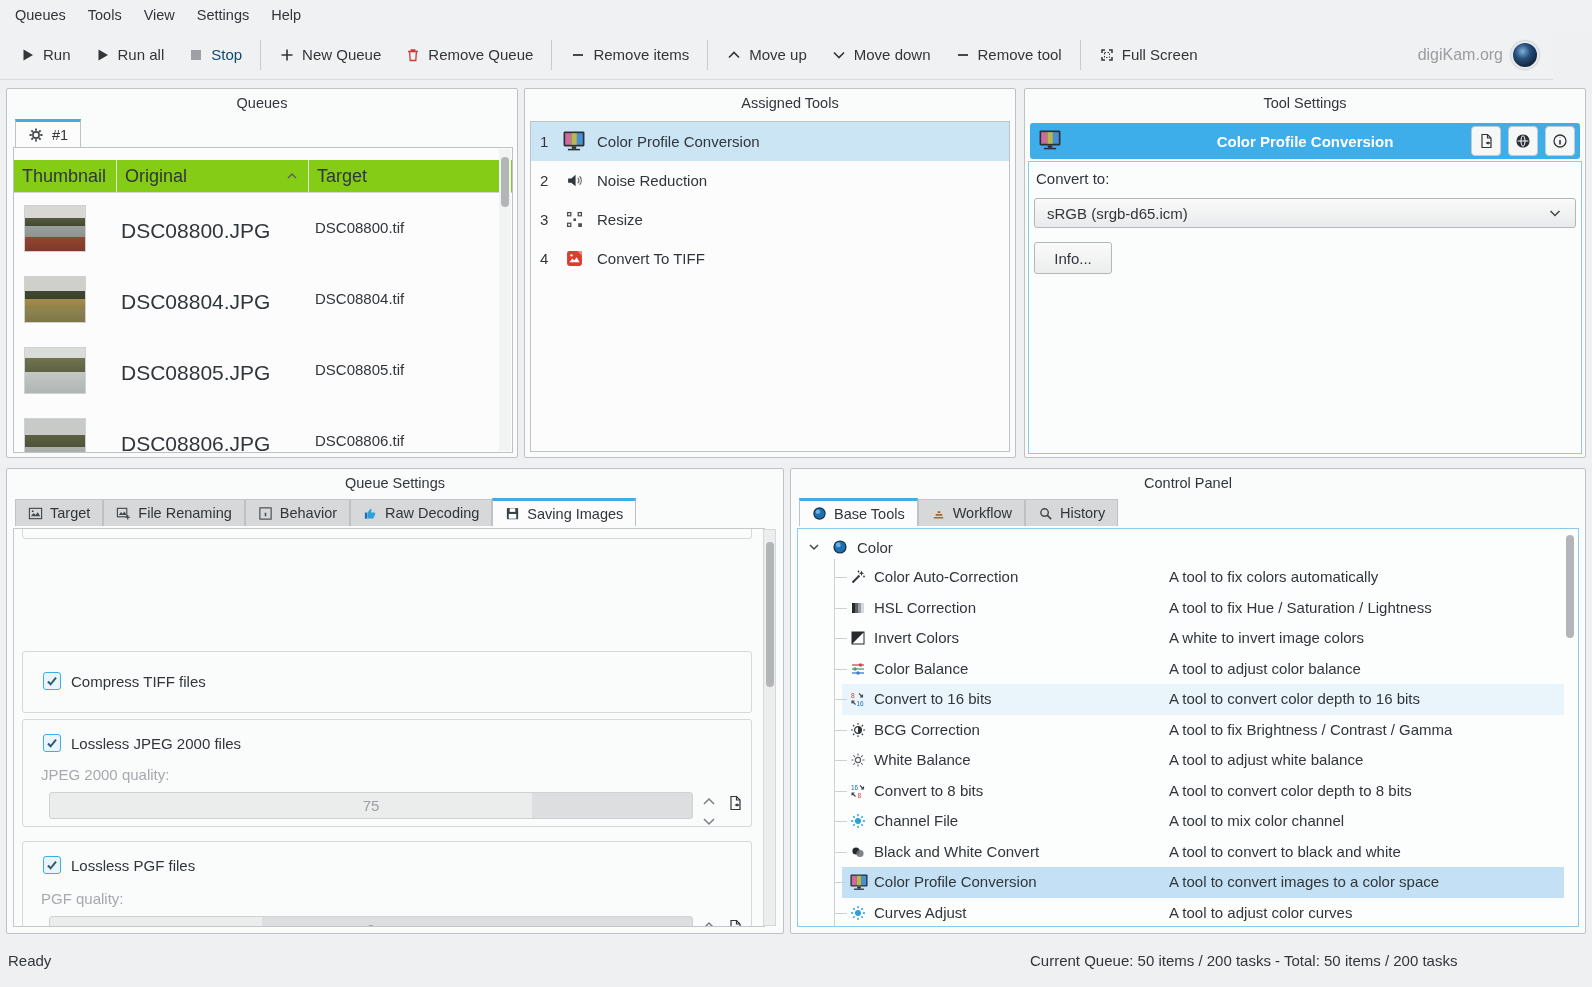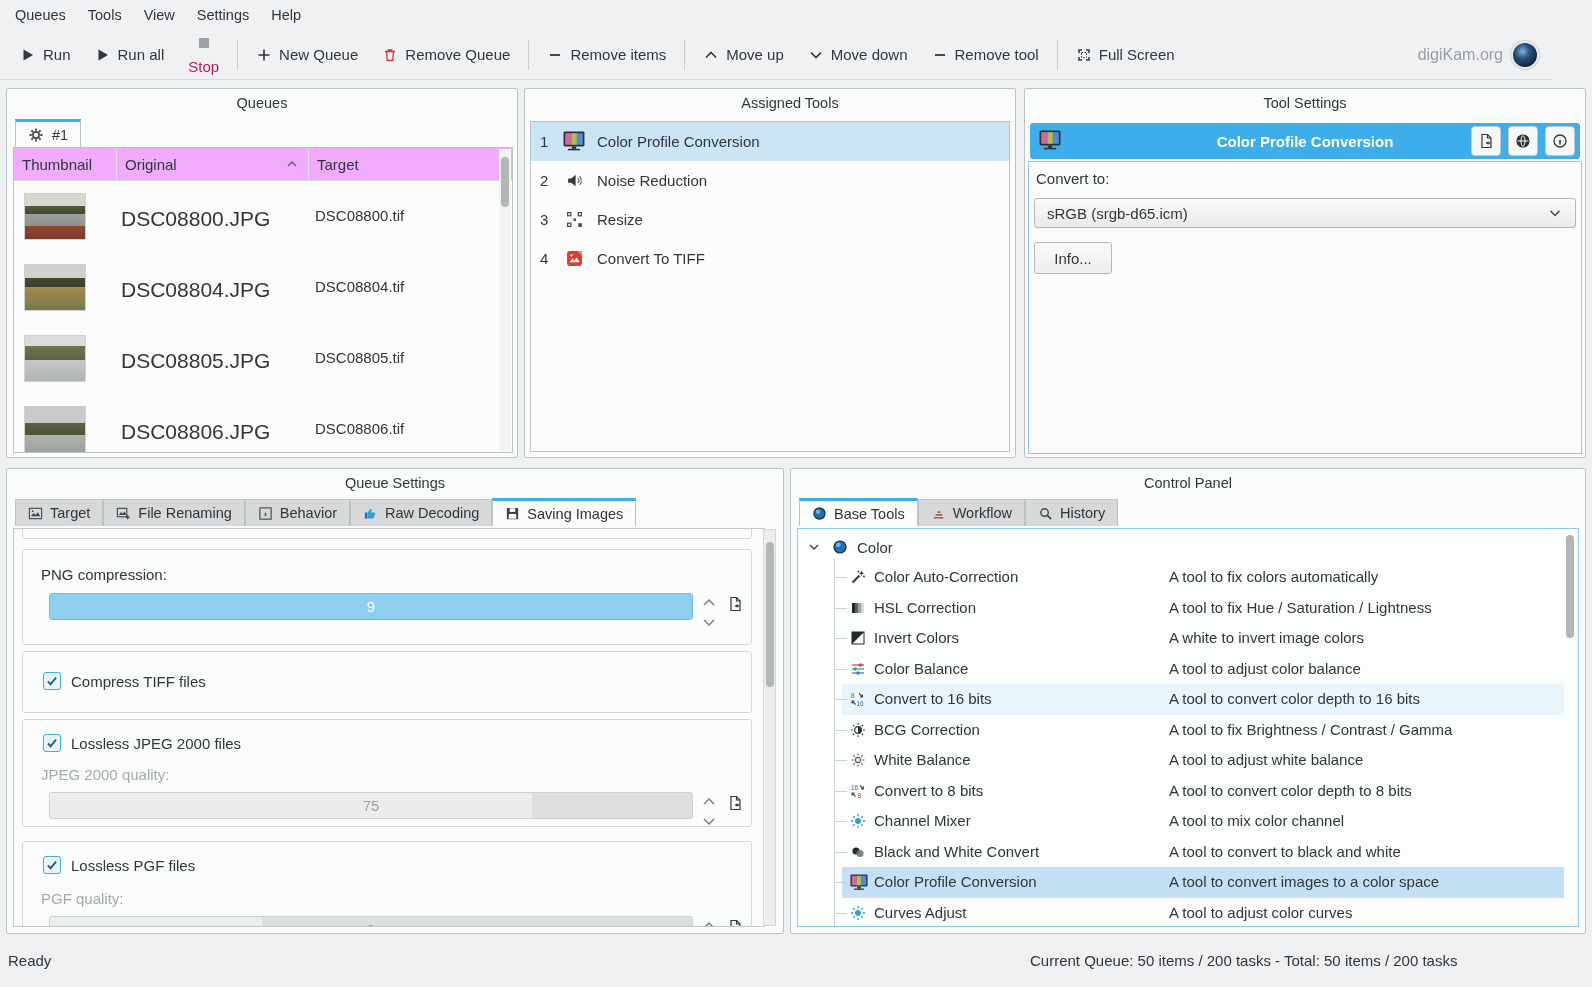--- a/index.html
+++ b/index.html
@@ -8,36 +8,36 @@
   .abs { position:absolute; }
   #app { position:relative; width:1592px; height:987px; }
 
   
   #menubar { left:0; top:0; width:1592px; height:30px; background:#f0f1f2; display:flex; align-items:center; padding-left:4px; }
   .menu-item { padding:0 11px; line-height:30px; font-size:14.5px; cursor:default; }
 
   
   #toolbar { left:0; top:30px; width:1553px; height:50px; background:#f0f1f2; border-bottom:1px solid #d9dbdd; display:flex; align-items:center; padding:0 8px; }
   .tb-btn { display:flex; align-items:center; gap:7px; padding:0 12px; height:40px; font-size:15px; white-space:nowrap; }
-  .tb-btn.disabled { color:#be185d;flex-direction:column; }
+  .tb-btn.disabled { color:#0c4a6e; }
   .tb-sep { width:1px; height:30px; background:#c9ccce; margin:0 6px; }
   #brand { margin-left:auto; display:flex; align-items:center; gap:8px; color:#9a9ea2; font-size:16px; padding-right:6px; }
   #logo { width:28px; height:28px; border-radius:50%; background:radial-gradient(circle at 40% 35%, #7fb2d9 0%, #27507c 35%, #10243c 75%, #0a1826 100%); border:2px solid #e8e9ea; box-shadow:0 0 2px rgba(0,0,0,.4); }
 
   
   .panel { background:#fafbfb; border:1px solid #bdc2c6; border-radius:2px; }
   .panel-title { height:28px; display:flex; align-items:center; justify-content:center; font-size:14.5px; color:#31363b; }
 
   
   #p-queues { left:6px; top:88px; width:512px; height:370px; }
   .tab { display:inline-flex; align-items:center; gap:8px; height:28px; padding:0 12px; font-size:14.5px; background:#fcfcfc; border:1px solid #bdc2c6; border-top:3px solid #3daee9; border-bottom:none; position:relative; z-index:2; }
   .tab.inactive { background:#d6d8d9; border-top:1px solid #c3c6c9; height:27px; margin-top:1px; }
   #q-tab { position:absolute; left:8px; top:30px; }
   #q-table { position:absolute; left:6px; top:58px; width:500px; height:306px; background:#fcfcfc; border:1px solid #bdc2c6; overflow:hidden; }
-  #q-head { display:flex; height:33px; border-bottom:1px solid #d2d5d7; background:#f0abfc; font-size:15px; align-items:center; }
+  #q-head { display:flex; height:33px; border-bottom:1px solid #d2d5d7; background:#84cc16; font-size:18px; align-items:center;margin-top:12px; }
   .q-col { padding-left:8px; border-right:1px solid #dcdee0; height:33px; display:flex; align-items:center; }
   .q-col.c0{ width:103px; } .q-col.c1{ width:192px; justify-content:space-between; padding-right:8px;} .q-col.c2{ flex:1; border-right:none; }
   .q-row { position:relative; height:71px; }
   .q-thumb { position:absolute; left:10px; top:12px; width:62px; height:47px; border:1px solid #cfd2d4; }
   .q-orig { position:absolute; left:107px; top:26px; font-size:21px; }
   .q-targ { position:absolute; left:301px; top:26px; font-size:15px; }
   .thumb-0 { background:linear-gradient(180deg,#d8d7d2 0%,#d8d7d2 26%,#565b40 26%,#434833 44%,#9aa09e 44%,#8d938f 70%,#95452f 70%,#7c3a2b 100%); }
   .thumb-1 { background:linear-gradient(180deg,#cfcfcb 0%,#cfcfcb 30%,#42472f 30%,#3a3f2c 50%,#a58b4c 50%,#8f7e45 72%,#8d8451 72%,#7e7647 100%); }
   .thumb-2 { background:linear-gradient(180deg,#dadcd8 0%,#dadcd8 22%,#70744e 22%,#5c6142 54%,#c3c7c5 54%,#b0b4b2 100%); }
   .thumb-3 { background:linear-gradient(180deg,#c7cac6 0%,#c7cac6 36%,#5c6142 36%,#4e5339 62%,#aeb2ae 62%,#9ea29e 100%); }
@@ -437,46 +437,20 @@
               <rect x="4" y="8.5" width="8" height="5" fill="#fcfcfc"></rect>
             </svg>
           </span>
           <span>Saving Images</span>
         </div>
       </div>
     <div id="qs-body">
 
       <div class="groupbox" style="top:-30px;height:40px;"></div>
 
-      <div class="groupbox" style="top:20px;height:96px;">
-        <div class="gb-label" style="top:16px;">PNG compression:</div>
-        <div class="slider" id="png-slider" style="top:43px;width:644px;">
-          <div class="fill" style="width: 100%;"></div>
-          <div class="val">9</div>
-        </div>
-        <div class="spin" style="left:678px;top:45px;">
-          <span class="ico">
-              <svg width="16" height="16" viewBox="0 0 16 16">
-                <path d="M3 10l5-5 5 5" stroke="#7a7f84" fill="none" stroke-width="1.5"></path>
-              </svg>
-            </span>
-          <span class="ico">
-              <svg width="16" height="16" viewBox="0 0 16 16">
-                <path d="M3 6l5 5 5-5" stroke="#7a7f84" fill="none" stroke-width="1.5"></path>
-              </svg>
-            </span>
-        </div>
-        <span class="ico abs" style="left:704px;top:46px;">
-            <svg width="16" height="16" viewBox="0 0 16 16">
-              <path d="M4 1.5h5.5L13 5v9.5H4z" fill="none" stroke="#31363b" stroke-width="1.2"></path>
-              <path d="M9.5 1.5V5H13" fill="none" stroke="#31363b" stroke-width="1.2"></path>
-              <path d="M10.5 8.2L7.5 10l3 1.8v-1h1.8v-1.6h-1.8z" fill="#31363b"></path>
-            </svg>
-          </span>
-      </div>
 
       <div class="groupbox" style="top:122px;height:62px;">
         <div class="checkline" style="left:20px;top:20px;">
           <span class="checkbox">
               <svg width="12" height="12" viewBox="0 0 12 12">
                 <path d="M2 6.5l2.6 2.8L10 2.6" stroke="#2d5c77" stroke-width="2" fill="none"></path>
               </svg>
             </span>
           <span>Compress TIFF files</span>
         </div>
@@ -721,21 +695,21 @@
             <div class="cp-band"></div>
             <div class="cp-stub"></div>
             <span class="cp-icon ico">
               <svg width="16" height="16" viewBox="0 0 16 16">
                 <circle cx="8" cy="8" r="3" fill="#2e9fd8"></circle>
                 <g stroke="#2e9fd8" stroke-width="1.4">
                   <path d="M8 1v2.2M8 12.8V15M1 8h2.2M12.8 8H15M3.2 3.2l1.5 1.5M11.3 11.3l1.5 1.5M12.8 3.2l-1.5 1.5M4.7 11.3l-1.5 1.5"></path>
                 </g>
               </svg>
             </span>
-            <span class="cp-name">Channel Mixer</span>
+            <span class="cp-name">Channel File</span>
             <span class="cp-desc">A tool to mix color channel</span>
           </div>
           <div class="cp-row">
             <div class="cp-band"></div>
             <div class="cp-stub"></div>
             <span class="cp-icon ico">
               <svg width="16" height="16" viewBox="0 0 16 16">
                 <circle cx="6" cy="7" r="3.6" fill="#26292c"></circle>
                 <circle cx="10" cy="9.5" r="3.6" fill="#6e7378" opacity="0.88"></circle>
               </svg>

